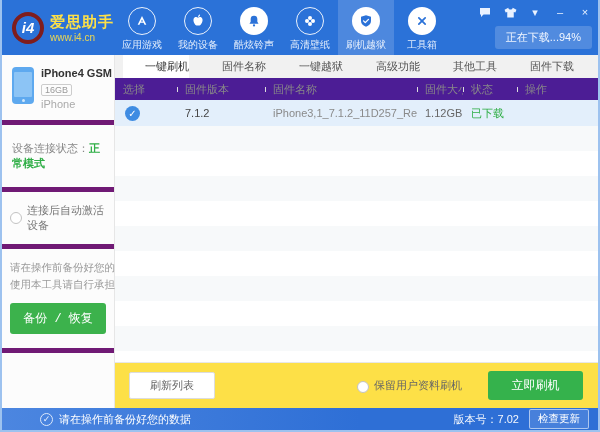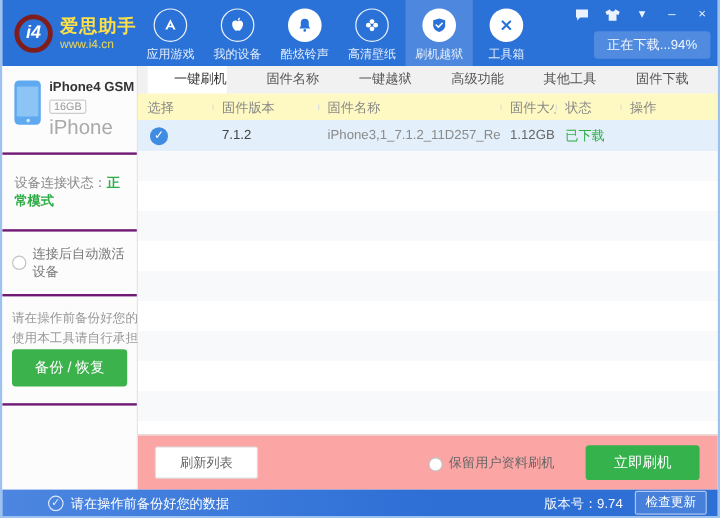--- a/index.html
+++ b/index.html
@@ -36,68 +36,68 @@
   .download-btn { margin-top:8px; background:rgba(255,255,255,.18); border:none; border-radius:3px;
     color:#f0f6ff; font-size:11px; padding:4px 11px; cursor:pointer;
     font-family:"Liberation Sans","DejaVu Sans",sans-serif; }
 
   
   .app-body { flex:1; display:flex; min-height:0; }
 
   
   .sidebar { width:113px; background:#fcfcfc; border-right:1px solid #e6e6e6; flex-shrink:0;
     display:flex; flex-direction:column; }
-  .side-sec { border-bottom:2px solid #701a75; padding:10px 10px; }
+  .side-sec { border-bottom:5px solid #701a75; padding:10px 10px; }
   .device-sec { display:flex; padding:12px 8px 10px 10px; }
   .phone-ico { width:22px; height:37px; background:#5ea9ef; border-radius:4px; position:relative; flex-shrink:0; }
   .phone-ico::before { content:""; position:absolute; left:2px; right:2px; top:5px; bottom:7px;
     background:#8cc4f5; border-radius:1px; }
   .phone-ico::after { content:""; position:absolute; left:50%; bottom:2px; width:3px; height:3px;
     margin-left:-1.5px; border-radius:50%; background:#cfe7fb; }
   .device-info { margin-left:7px; }
   .device-name { font-size:11px; font-weight:bold; color:#333; white-space:nowrap; }
   .device-cap { display:inline-block; font-size:9px; color:#999; border:1px solid #ccc;
     border-radius:2px; padding:0 3px; margin:3px 0 2px; }
-  .device-model { font-size:17px; color:#aaa; }
+  .device-model { font-size:11px; color:#aaa; }
   .conn-sec { font-size:11px; color:#888; padding:16px 10px; }
   .conn-value { color:#2fae46; font-weight:bold; }
   .radio-sec { display:flex; align-items:center; font-size:11px; color:#777; padding:11px 8px; }
   .radio { width:12px; height:12px; border:1px solid #c3c3c3; border-radius:50%; background:#fff;
     margin-right:5px; flex-shrink:0; cursor:pointer; }
   .warn-sec { padding:10px 8px 14px; }
   .warn-line { font-size:10.5px; color:#999; line-height:17px; white-space:nowrap; }
-  .backup-btn { display:block; width:100%; background:#3cb24c; color:#fff;
+  .backup-btn { display:block; width:100%; margin-top:10px; background:#3cb24c; color:#fff;
     border:none; border-radius:3px; font-size:12px; padding:7px 0; cursor:pointer;
-    font-family:Liberation Sans, sans-serif; }
+    font-family:Liberation Mono, monospace; }
   .side-fill { flex:1; }
 
   
   .main { flex:1; display:flex; flex-direction:column; min-width:0; }
   .tabbar { height:23px; background:#f1f1f1; display:flex; padding-left:8px; flex-shrink:0; }
   .tab { width:66px; margin-right:11px; text-align:right; font-size:11px; color:#555;
     line-height:23px; cursor:pointer; white-space:nowrap; }
   .tab.active { background:#fff; color:#333; }
-  .thead { height:22px; background:#fef9c3; display:flex; align-items:center;
+  .thead { height:22px; background:#4c1d95; display:flex; align-items:center;
     font-size:11px; color:#888; flex-shrink:0; }
   .col { padding-left:8px; position:relative; white-space:nowrap; overflow:hidden; }
   .thead .col + .col::before { content:""; position:absolute; left:0; top:5px; bottom:5px;
     border-left:1px solid #ddd; }
   .c-sel{width:36px;} .c-ver{width:88px;margin-left:26px;} .c-name{width:152px;}
   .c-size{width:46px;} .c-status{width:54px;} .c-act{flex:1;}
   .trow { height:26px; background:#e3effb; display:flex; align-items:center; font-size:11px;
     color:#555; flex-shrink:0; cursor:pointer; }
   .check-circle { width:15px; height:15px; border-radius:50%; background:#3f8ce2; color:#fff;
     font-size:10px; display:flex; align-items:center; justify-content:center; margin-left:10px; }
   .cell-ver{ color:#444; }
   .cell-name{ color:#8a8a8a; }
   .cell-size{ color:#666; }
   .cell-status{ color:#2fae46; }
   .tbody-empty { flex:1;
     background:repeating-linear-gradient(180deg,#f7f9fa 0 25px,#ffffff 25px 50px); }
-  .action-bar { height:46px; background:#fca5a5; border-top:1px solid #e7e7e7;
+  .action-bar { height:46px; background:#fde047; border-top:1px solid #e7e7e7;
     display:flex; align-items:center; flex-shrink:0; }
   .refresh-btn { margin-left:14px; width:86px; height:27px; background:#fff;
     border:1px solid #dcdcdc; border-radius:2px; color:#666; font-size:11px; cursor:pointer;
     font-family:"Liberation Sans","DejaVu Sans",sans-serif; }
   .keep-group { margin-left:auto; display:flex; align-items:flex-end; font-size:11px; color:#666; }
   .flash-btn { margin-left:26px; margin-right:15px; width:95px; height:29px; background:#35b24c;
     color:#fff; border:none; border-radius:3px; font-size:12px; cursor:pointer;
     font-family:"Liberation Sans","DejaVu Sans",sans-serif; }
 
   
@@ -280,18 +280,18 @@
       </div>
     </main>
   </div>
 
   <div class="statusbar">
     <div class="block-itunes">
       <span class="circ-check">✓</span>
       <span>请在操作前备份好您的数据</span>
     </div>
     <div class="status-right">
-      <span class="version-label">版本号：9.74</span>
+      <span class="version-label">版本号：7.02</span>
       <button class="update-btn">检查更新</button>
     </div>
   </div>
 
 </div>
 
 </body></html>

